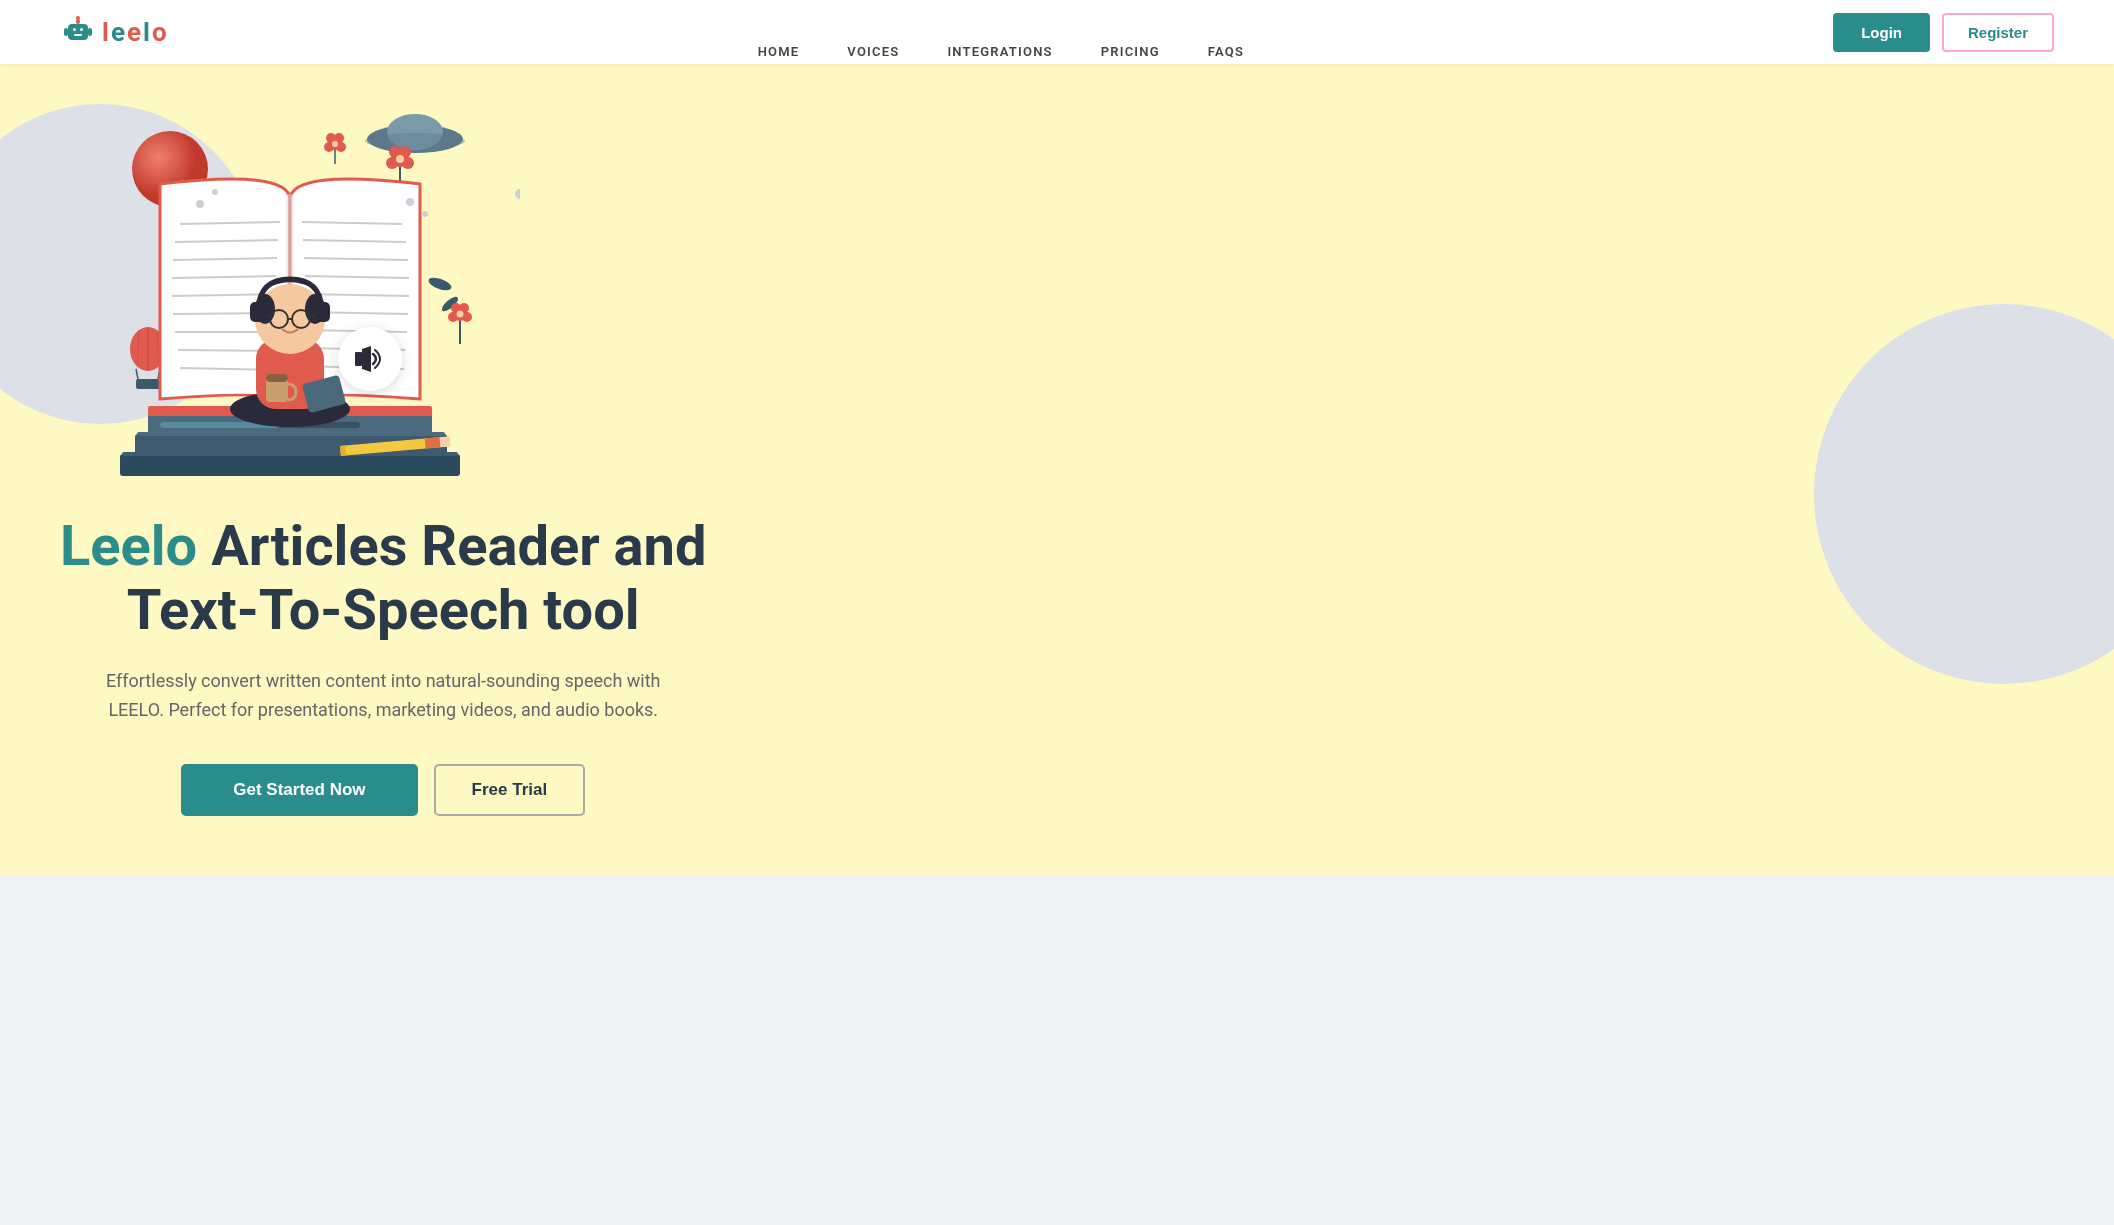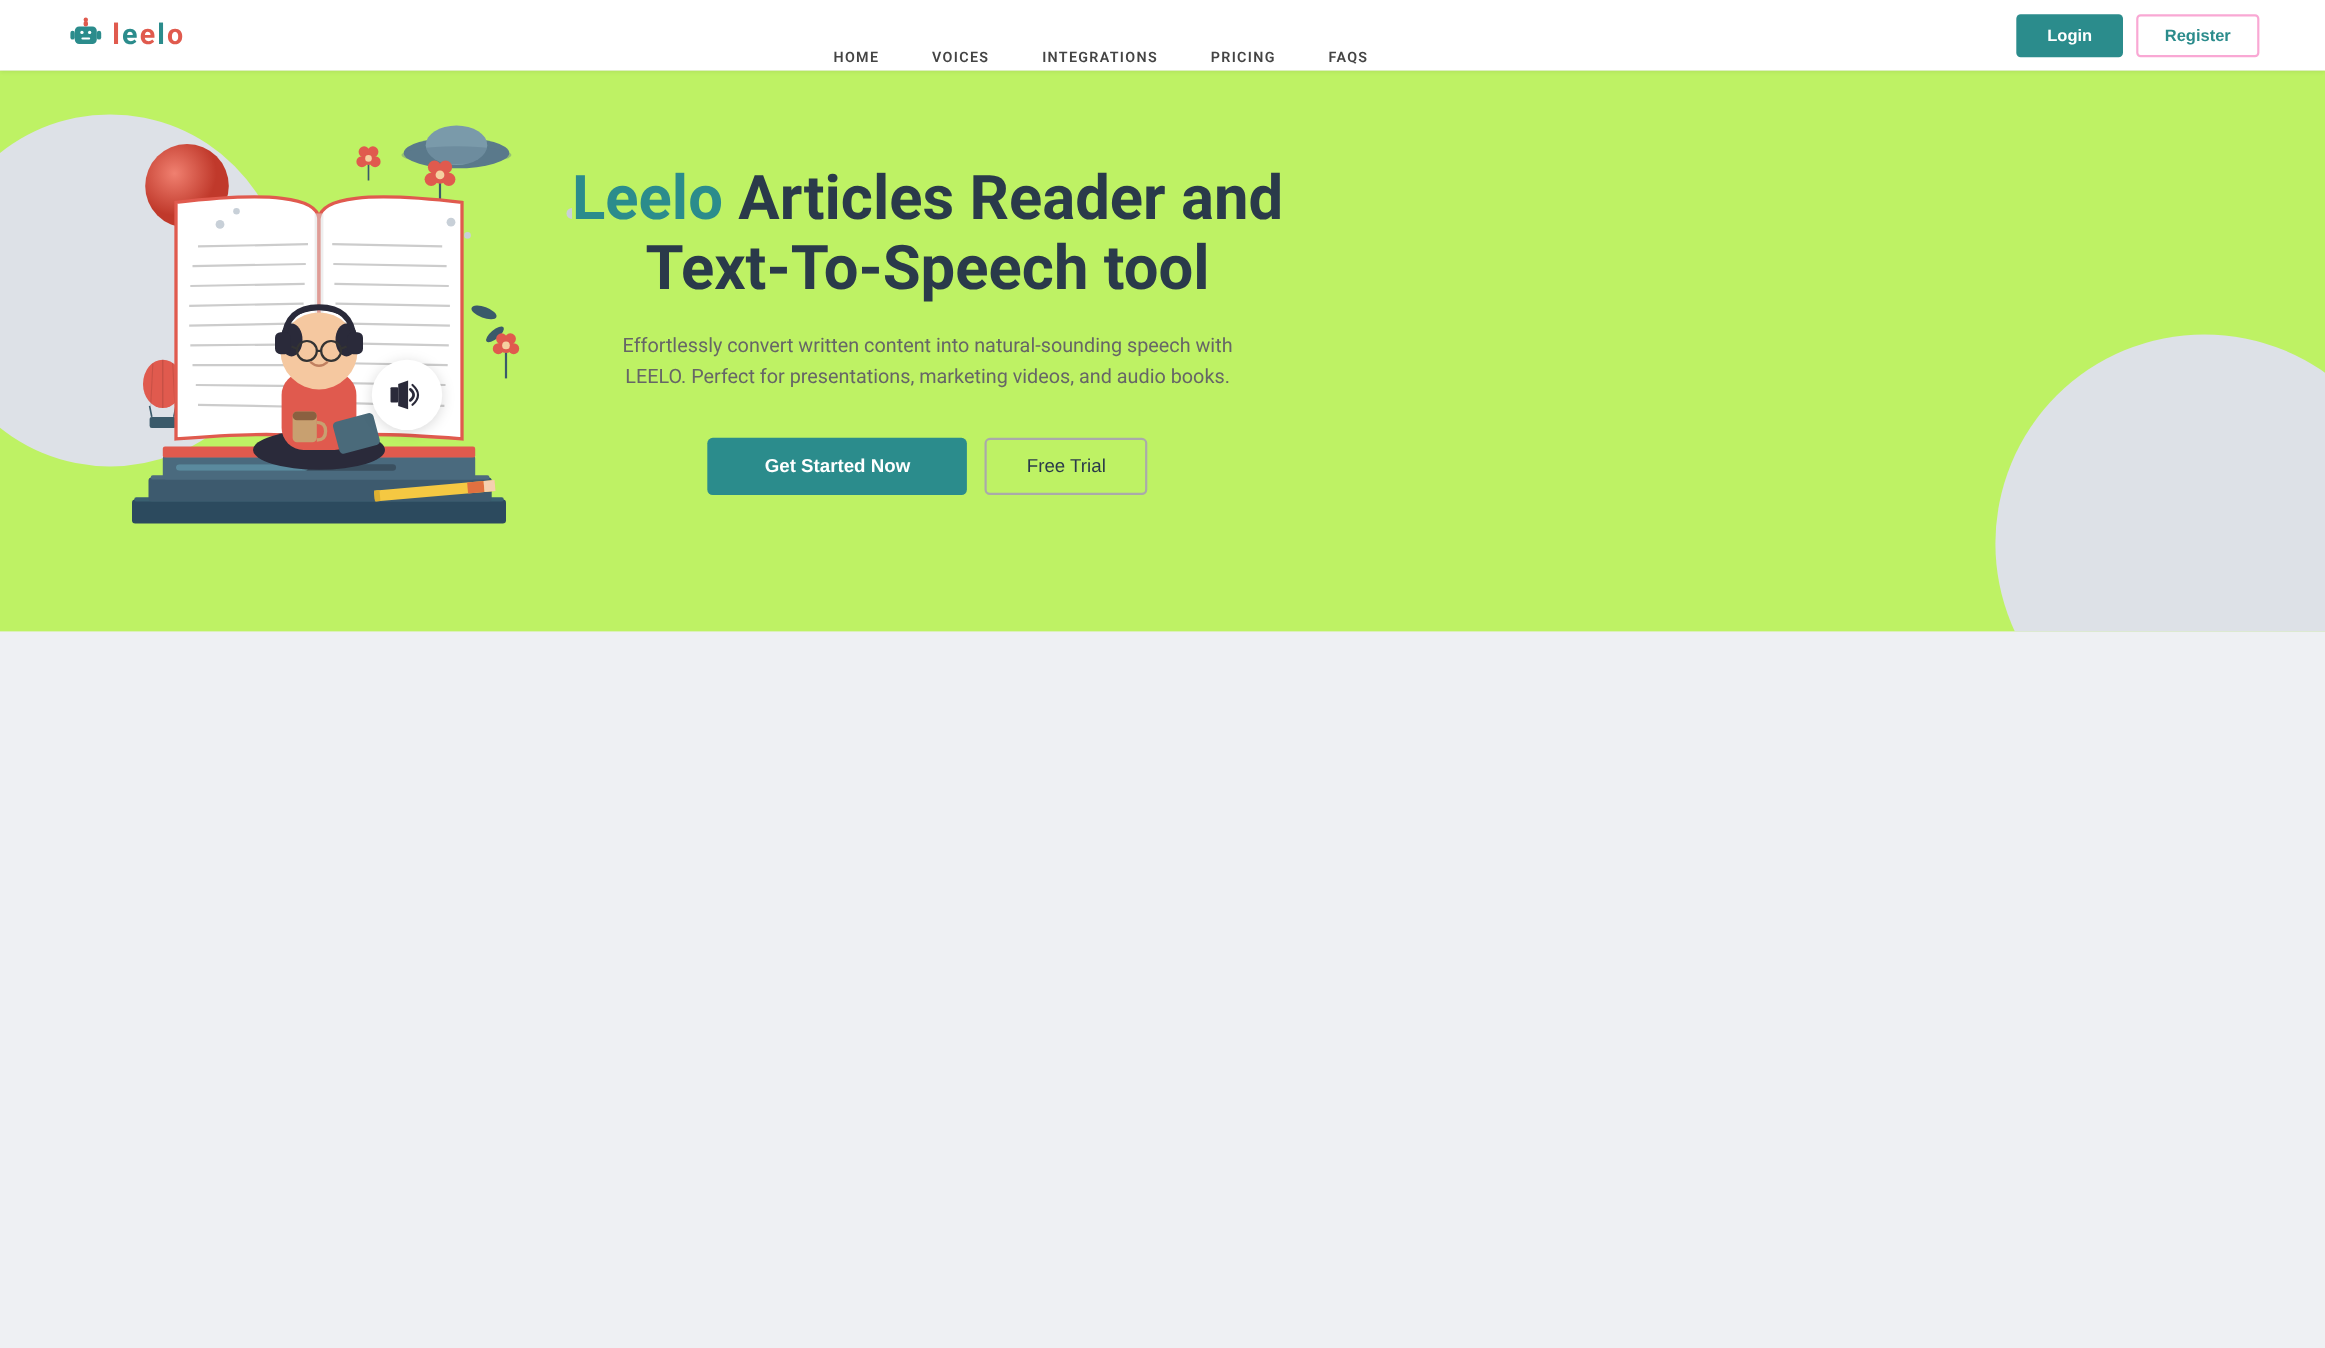--- a/index.html
+++ b/index.html
@@ -88,23 +88,24 @@
       padding: 9px 24px;
       border-radius: 4px;
       font-size: 15px;
       font-weight: 600;
       cursor: pointer;
     }
 
     
     .hero {
       display: flex;
-      align-items: center;
+      flex-direction: column;
+      align-items: flex-start;
       padding: 20px 60px 60px;
-      background: #bef264;
+      background: #fef9c3;
       position: relative;
       overflow: hidden;
     }
 
     
     .bg-circle-left {
       position: absolute;
       left: -60px;
       top: 40px;
       width: 320px;
@@ -172,21 +173,21 @@
       cursor: pointer;
     }
 
     .btn-free-trial {
       background: transparent;
       color: #2a3a4a;
       border: 2px solid #aaa;
       padding: 14px 36px;
       border-radius: 5px;
       font-size: 17px;
-      font-weight: 400;
+      font-weight: 700;
       cursor: pointer;
     }
 
     
     .hero-svg-wrapper {
       position: relative;
       z-index: 1;
       width: 460px;
       height: 420px;
       margin-bottom: 10px;

